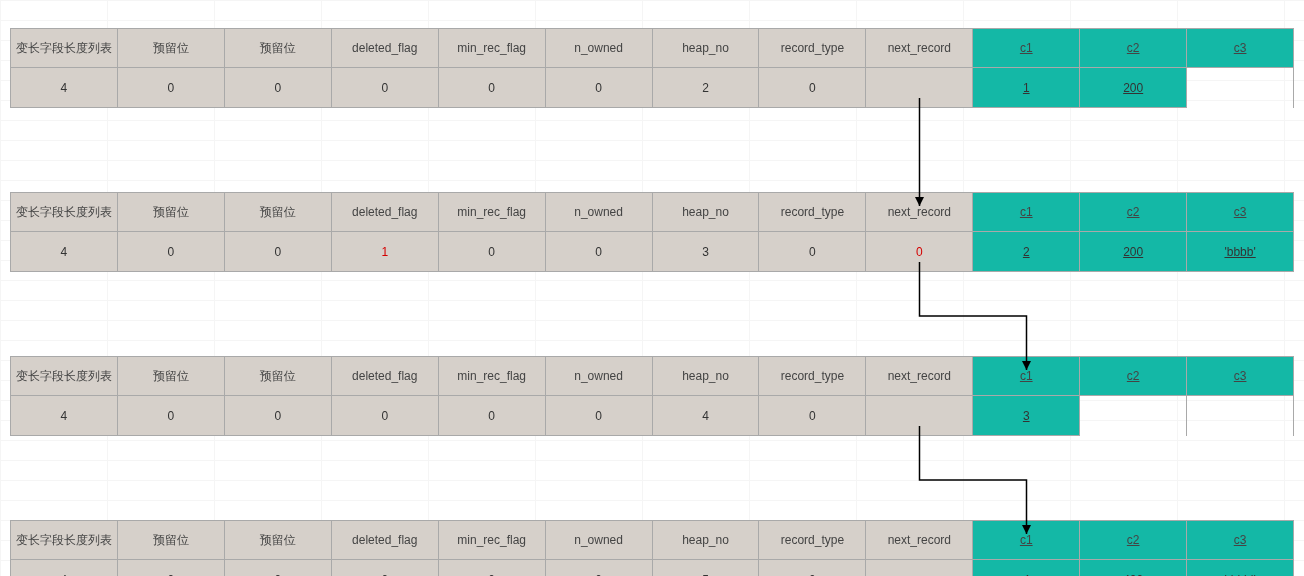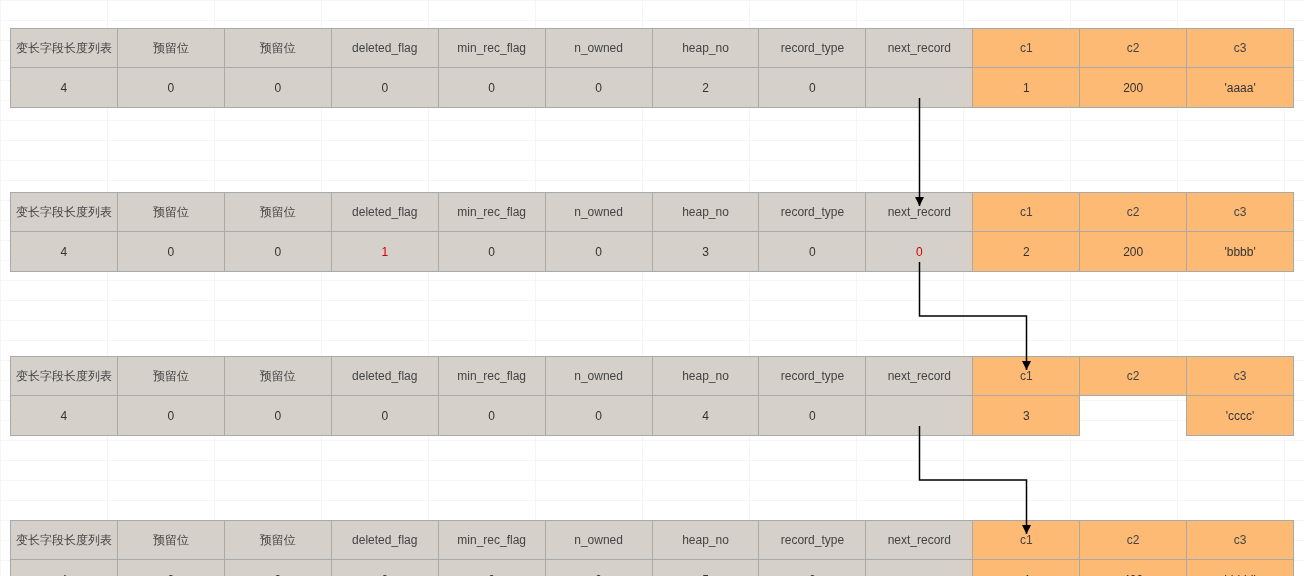--- a/index.html
+++ b/index.html
@@ -39,21 +39,21 @@
     text-align: center;
     padding: 2px 4px;
     color: #333;
   }
   .cell.header {
     border-top: 1px solid #a9a9a9;
     font-size: 12px;
     color: #444;
   }
   .col.gray .cell { background: #d6d0ca; }
-  .col.pink .cell { background: #fdba74; }
+  .col.pink .cell { background: #14b8a6; text-decoration: underline; }
   .cell.red { color: #d40000; }
   svg.arrows {
     position: absolute;
     top: 0; left: 0;
     width: 1304px;
     height: 576px;
     pointer-events: none;
   }
 </style>
 </head>
@@ -100,21 +100,20 @@
       <div class="col pink">
         <div class="cell header">c1</div>
         <div class="cell">1</div>
       </div>
       <div class="col pink">
         <div class="cell header">c2</div>
         <div class="cell">200</div>
       </div>
       <div class="col pink">
         <div class="cell header">c3</div>
-        <div class="cell">'aaaa'</div>
       </div>
     </div>
   <div class="record">
       <div class="col gray">
         <div class="cell header">变长字段长度列表</div>
         <div class="cell">4</div>
       </div>
       <div class="col gray">
         <div class="cell header">预留位</div>
         <div class="cell">0</div>
@@ -199,21 +198,20 @@
       </div>
       <div class="col pink">
         <div class="cell header">c1</div>
         <div class="cell">3</div>
       </div>
       <div class="col pink">
         <div class="cell header">c2</div>
       </div>
       <div class="col pink">
         <div class="cell header">c3</div>
-        <div class="cell">'cccc'</div>
       </div>
     </div>
   <div class="record">
       <div class="col gray">
         <div class="cell header">变长字段长度列表</div>
         <div class="cell">4</div>
       </div>
       <div class="col gray">
         <div class="cell header">预留位</div>
         <div class="cell">0</div>

